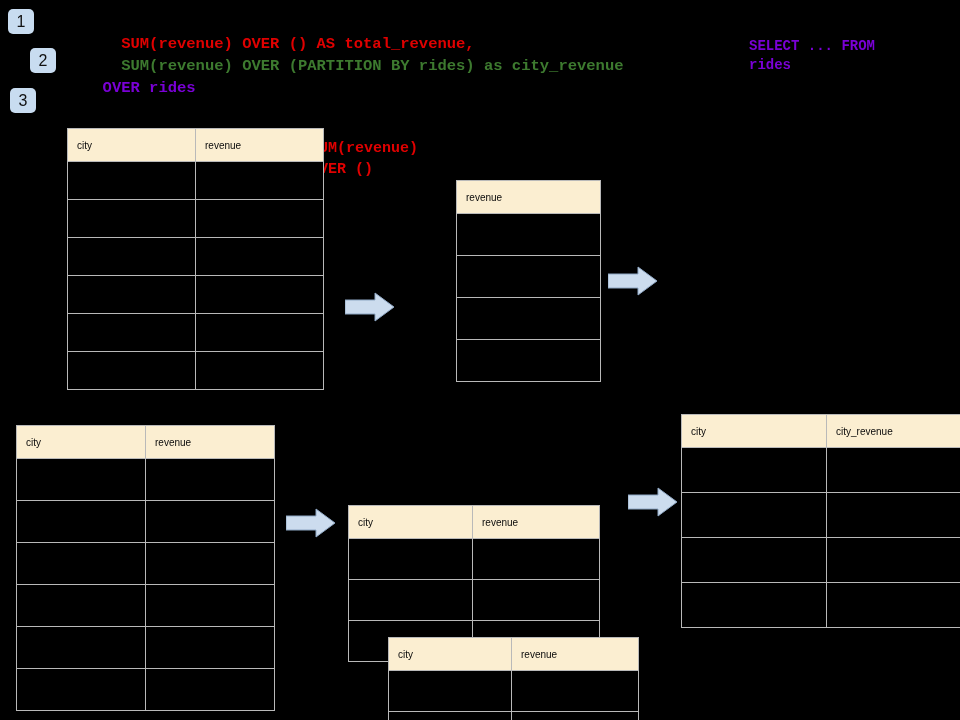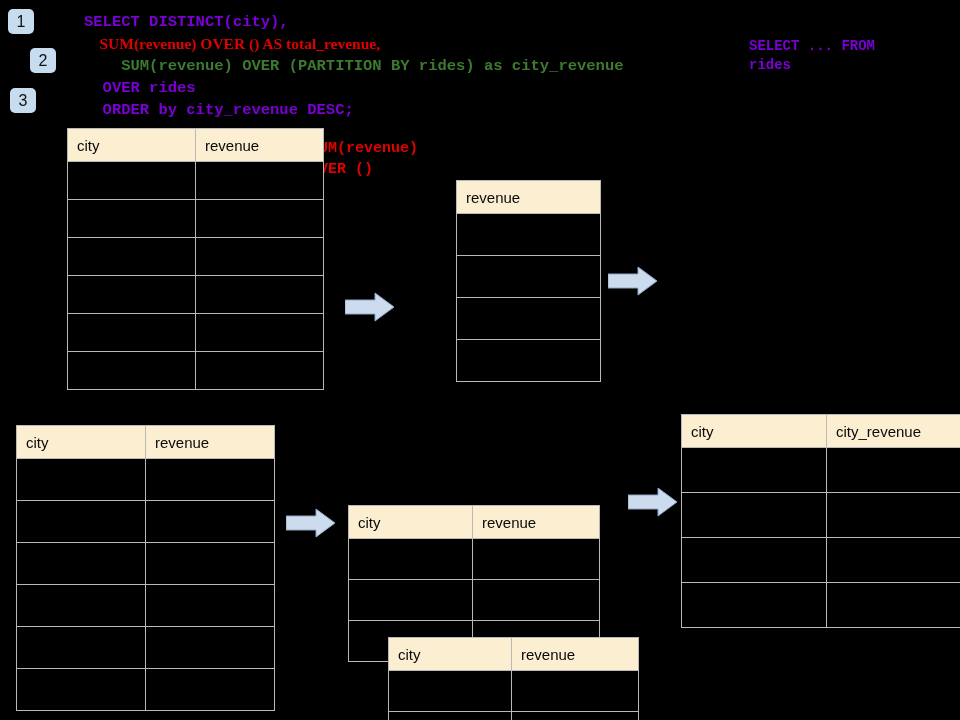--- a/index.html
+++ b/index.html
@@ -56,21 +56,21 @@
   .note-small { font-size: 14px; color: #7a00d6; }
   .note-red   { font-size: 15px; color: #e00000; line-height: 21px; }
   .note-green { font-size: 15px; color: #3d7a2f; line-height: 22px; }
 
   
   .tbl {
     position: absolute;
     border-collapse: collapse;
     table-layout: fixed;
     font-family: "Liberation Sans", sans-serif;
-    font-size: 15px;
+    font-size: 10px;
     background: #000000;
   }
   .tbl th, .tbl td {
     border: 1px solid #b9b9b9;
     padding: 0;
     margin: 0;
   }
   .tbl th {
     background: #fbeed1;
     color: #0a0a0a;
@@ -99,25 +99,23 @@
   <div class="badge" style="left:8px;  top:9px;">
       <span>1</span>
     </div>
   <div class="badge" style="left:30px; top:48px;">
       <span>2</span>
     </div>
   <div class="badge" style="left:10px; top:88px;">
       <span>3</span>
     </div>
 
-  <div class="code code-main c-purple" style="left:84px; top:11px;">SELECT DISTINCT(city),</div>
-  <div class="code code-main c-red" style="left:84px; top:33px;font-family:Liberation Serif, serif;">    SUM(revenue) OVER () AS total_revenue,</div>
+  <div class="code code-main c-red" style="left:84px; top:33px;">    SUM(revenue) OVER () AS total_revenue,</div>
   <div class="code code-main c-green" style="left:84px; top:55px;">    SUM(revenue) OVER (PARTITION BY rides) as city_revenue</div>
   <div class="code code-main c-purple" style="left:84px; top:77px;">  OVER rides</div>
-  <div class="code code-main c-purple" style="left:84px; top:99px;">  ORDER by city_revenue DESC;</div>
 
   <div class="note note-small" style="left:749px; top:37px;">SELECT ... FROM
 rides</div>
 
   <div class="note note-red" style="left:310px; top:138px;">SUM(revenue)
 OVER ()</div>
 
 
   <table class="tbl" style="left:67px; top:128px; width:236px;">
     <thead>

